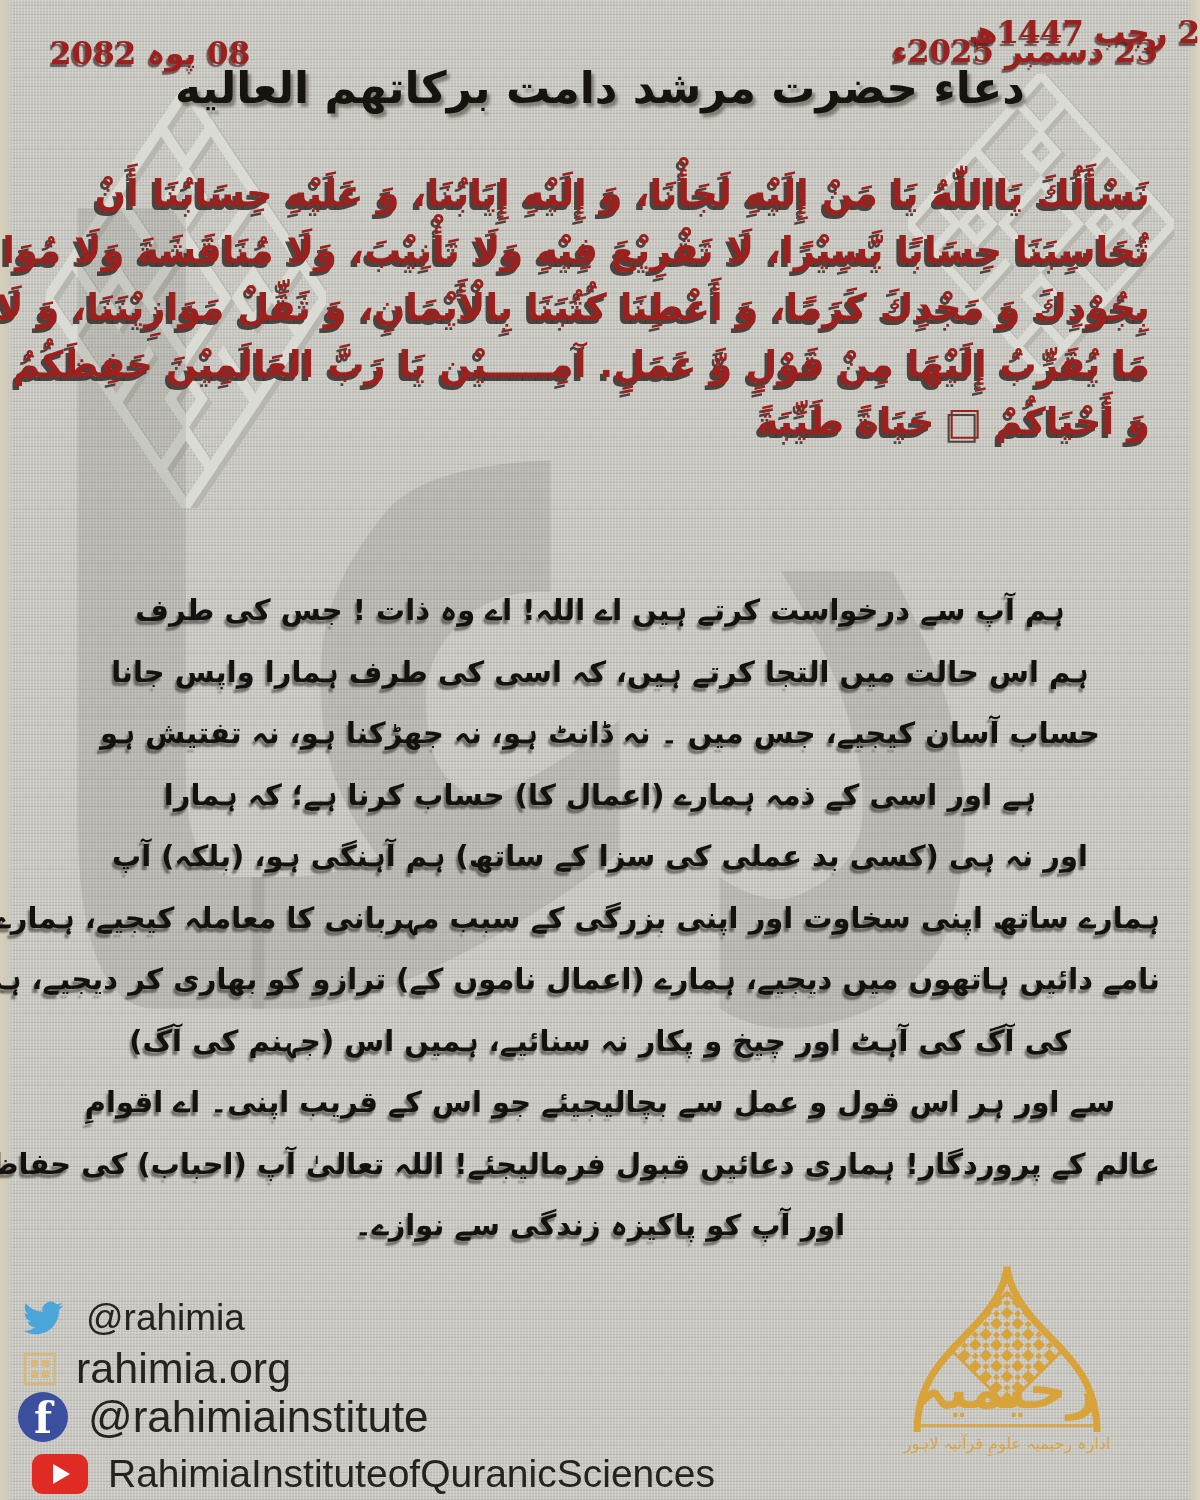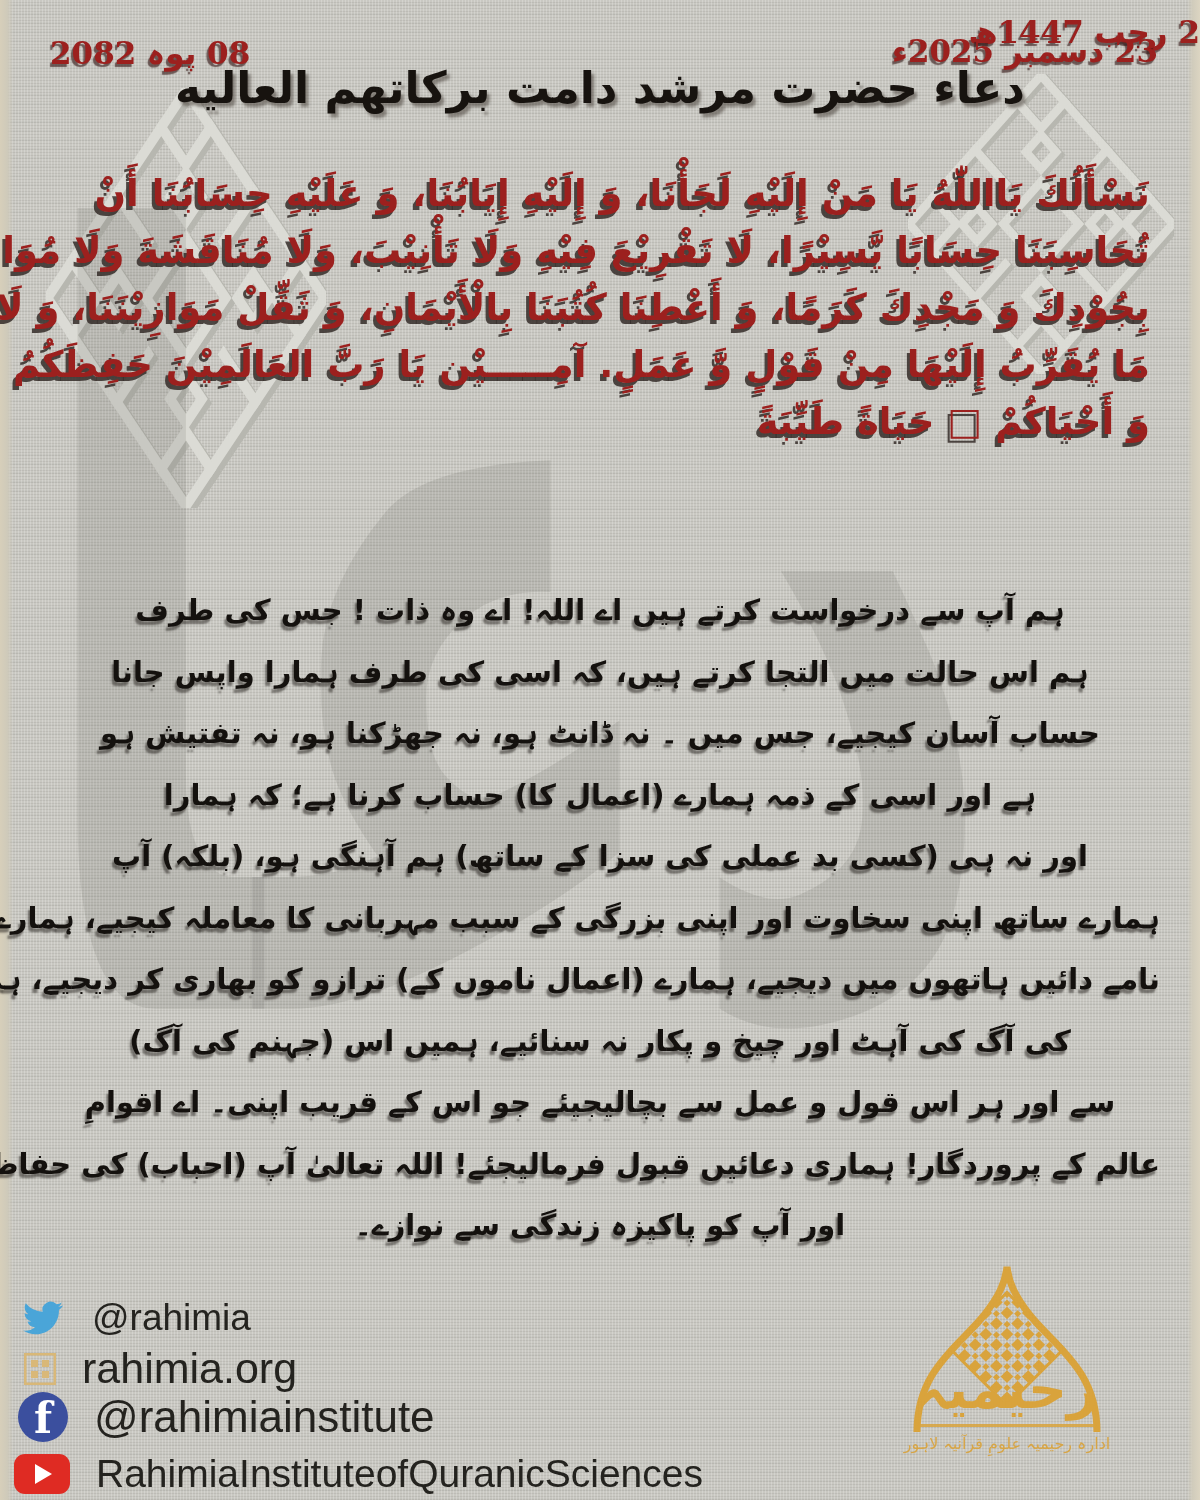--- a/index.html
+++ b/index.html
@@ -50,21 +50,21 @@
     text-shadow:-3px 4px 0 rgba(52,44,40,.85);
   }
 
   .urdu{position:absolute;z-index:2;top:580px;left:40px;right:40px;text-align:center;direction:rtl;}
   .urdu .line{
     font-weight:bold;font-size:29px;line-height:61.5px;color:#14110e;white-space:nowrap;
     text-shadow:-2px 4px 2px rgba(30,26,22,.5);
   }
 
   .social-row{
-    position:absolute;z-index:2;left:20px;display:flex;align-items:center;gap:26px;
+    position:absolute;z-index:2;left:20px;display:flex;align-items:center;gap:20px;
     font-family:"Liberation Sans",sans-serif;color:#24231f;white-space:nowrap;
   }
   .social-row .handle{letter-spacing:0;}
   .row-twitter{top:1297px;font-size:37px;}
   .row-website{top:1344px;font-size:43px;}
   .row-facebook{top:1392px;font-size:44px;}
   .row-youtube{top:1452px;font-size:39px;}
 
   .icon-box{flex:0 0 auto;display:flex;align-items:center;justify-content:center;}
   .fb-circle{
@@ -202,21 +202,21 @@
     <span class="handle">rahimia.org</span>
   </div>
 
   <div class="social-row row-facebook" style="left:18px;">
     <span class="icon-box fb-circle">
       <span>f</span>
     </span>
     <span class="handle">@rahimiainstitute</span>
   </div>
 
-  <div class="social-row row-youtube" style="left:14px;">
+  <div class="social-row row-youtube" style="left:32px;">
     <span class="icon-box yt-rect"></span>
     <span class="handle">RahimiaInstituteofQuranicSciences</span>
   </div>
 
   <div class="logo">
     <svg class="logo-arch" width="254" height="178" viewBox="0 0 254 178">
       <defs>
         <pattern id="kp" width="15" height="15" patternUnits="userSpaceOnUse">
           <rect width="9" height="9" fill="#d9a33c"></rect>
           <rect x="10" y="10" width="5" height="5" fill="#d9a33c"></rect>

